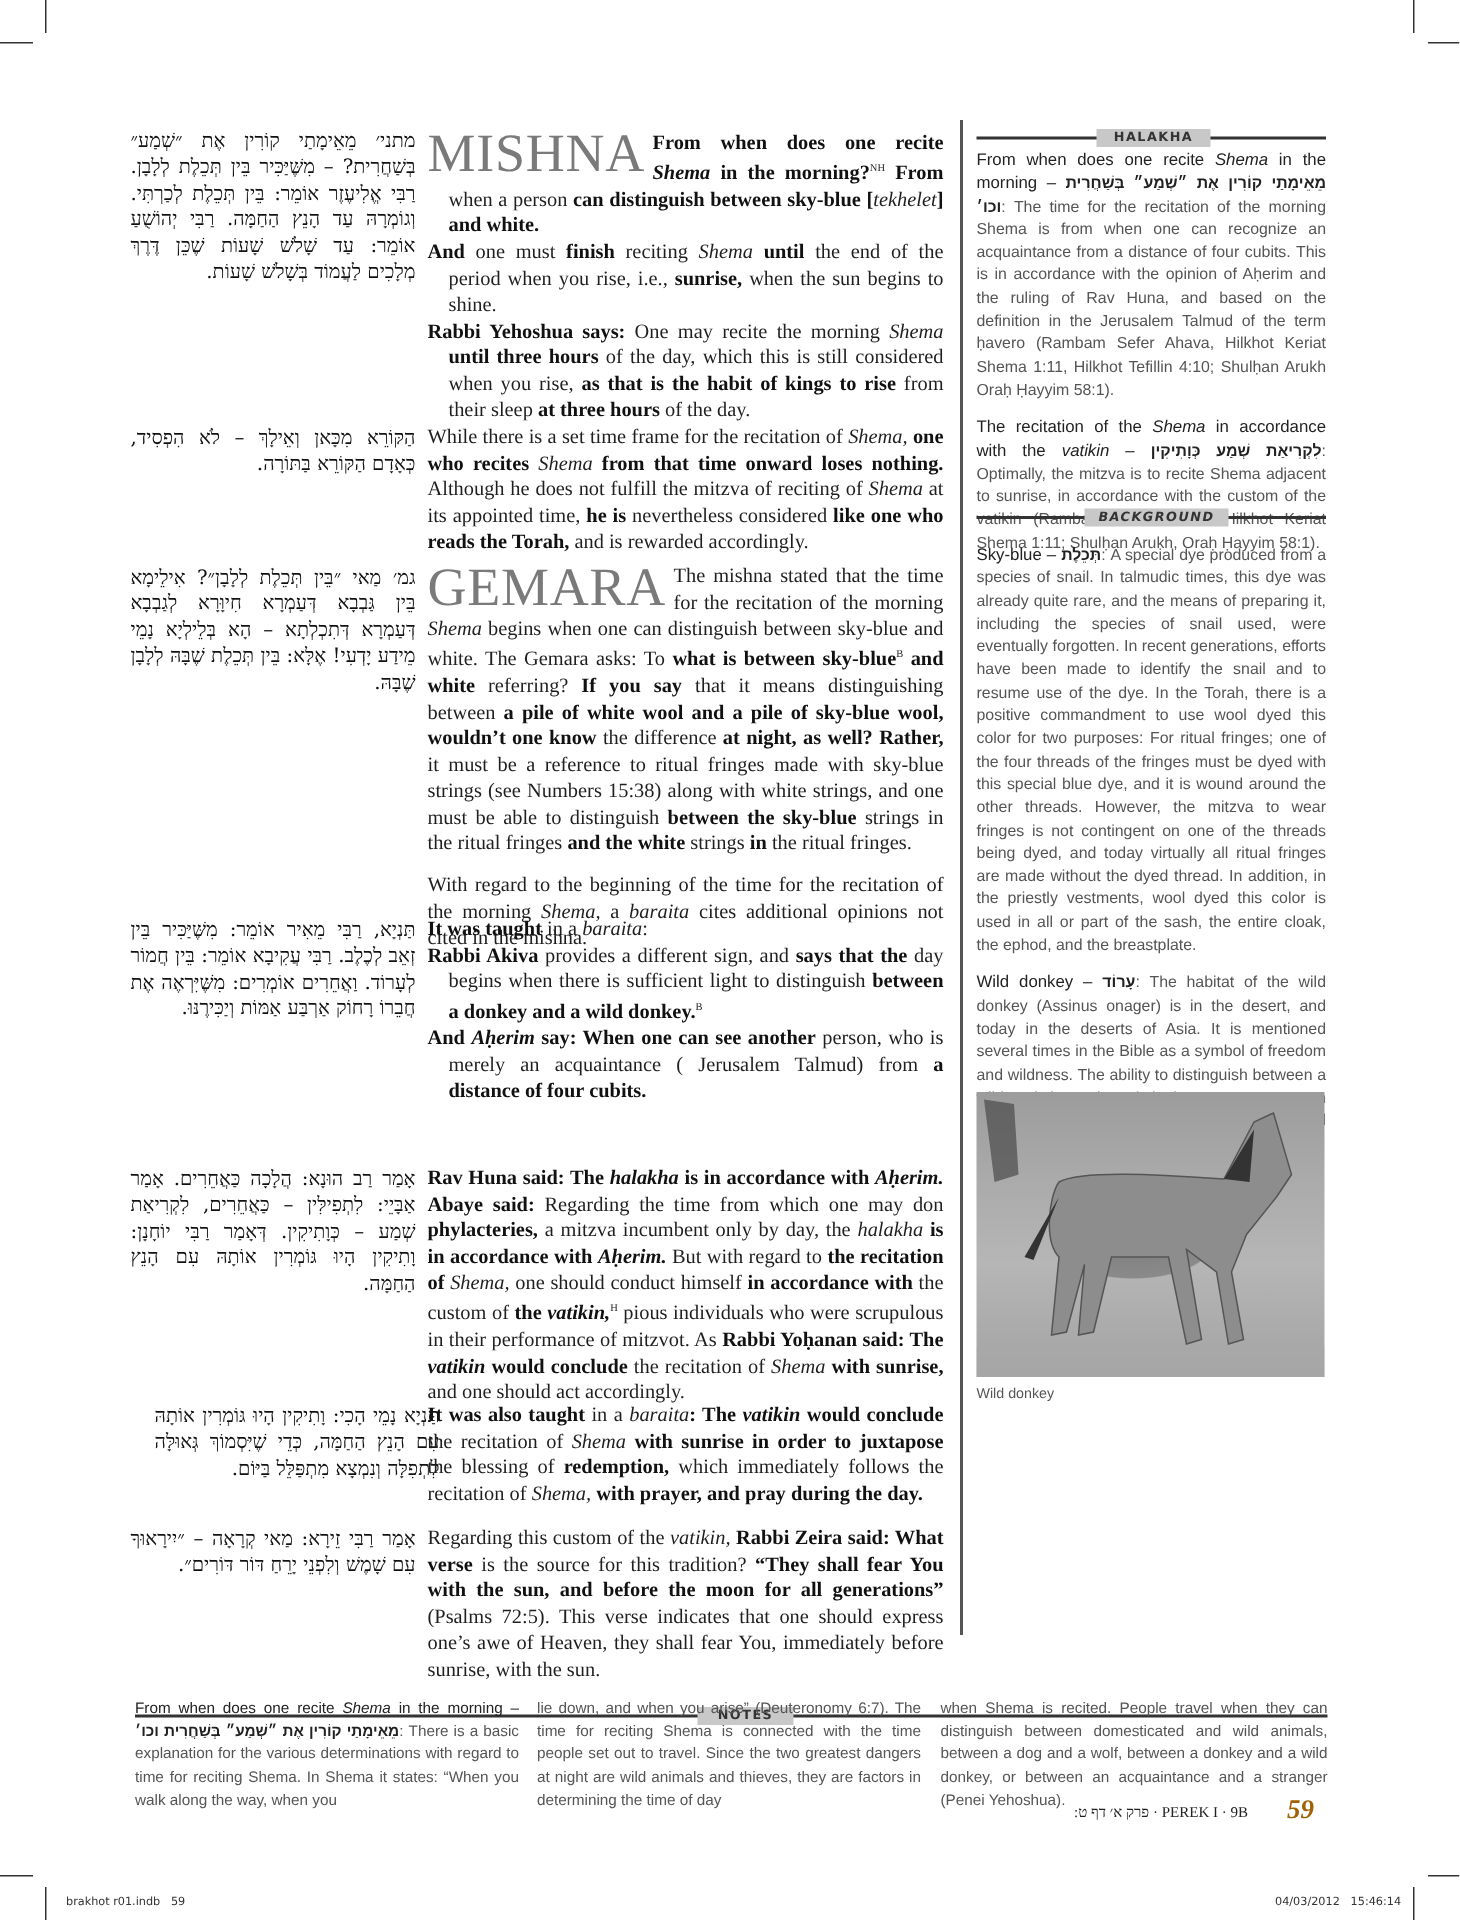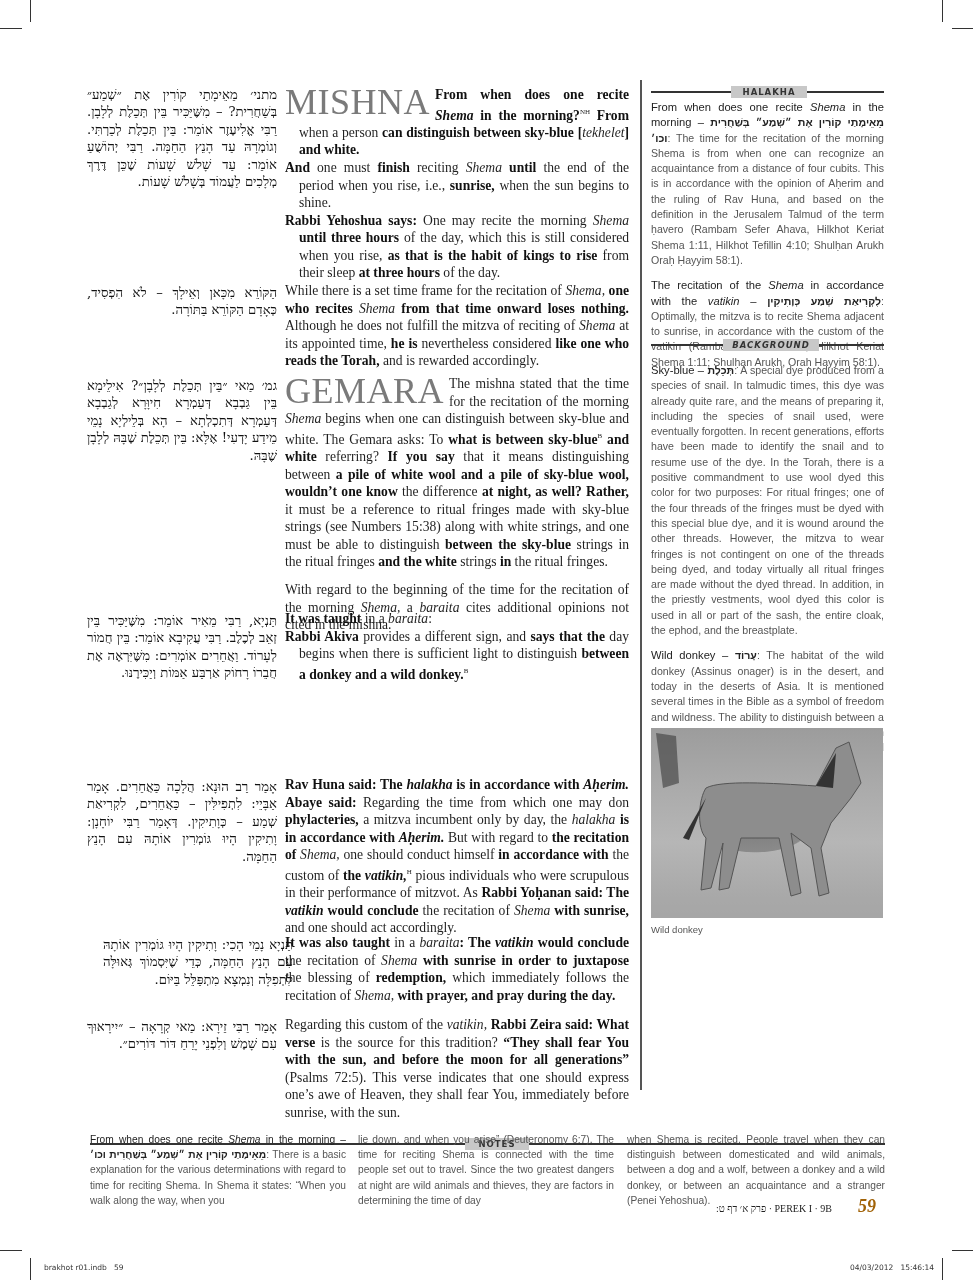--- a/index.html
+++ b/index.html
@@ -59,20 +59,21 @@
 <div class="abs heb" style="left:87px;top:377px;width:190px;">גמ׳ מַאי ״בֵּין תְּכֵלֶת לְלָבָן״? אִילֵימָא בֵּין גַּבְבָא דְּעַמְרָא חִיוָּרָא לְגַבְבָא דְּעַמְרָא דְּתִכְלְתָא – הָא בְּלֵילְיָא נָמֵי מֵידַע יָדְעִי! אֶלָּא: בֵּין תְּכֵלֶת שֶׁבָּהּ לְלָבָן שֶׁבָּהּ.</div>
 <div class="abs main" style="left:285px;top:375px;width:344px;">
   <p><span class="big">GEMARA</span><span>The mishna stated that the time for the recitation of the morning </span><i>Shema</i><span> begins when one can distinguish between sky-blue and white. The Gemara asks: To </span><b>what is between sky-blue</b><sup style="font-size:7px;">B</sup><b> and white</b><span> referring? </span><b>If you say</b><span> that it means distinguishing between </span><b>a pile of white wool and a pile of sky-blue wool, wouldn’t one know</b><span> the difference </span><b>at night, as well? Rather,</b><span> it must be a reference to ritual fringes made with sky-blue strings (see Numbers 15:38) along with white strings, and one must be able to distinguish </span><b>between the sky-blue</b><span> strings in the ritual fringes </span><b>and the white</b><span> strings </span><b>in</b><span> the ritual fringes.</span></p>
   <p style="margin-top:10px;"><span>With regard to the beginning of the time for the recitation of the morning </span><i>Shema,</i><span> a </span><i>baraita</i><span> cites additional opinions not cited in the mishna.</span></p>
 </div>
 
 <div class="abs heb" style="left:87px;top:612px;width:190px;">תַּנְיָא, רַבִּי מֵאִיר אוֹמֵר: מִשֶּׁיַּכִּיר בֵּין זְאֵב לְכֶלֶב. רַבִּי עֲקִיבָא אוֹמֵר: בֵּין חֲמוֹר לְעָרוֹד. וַאֲחֵרִים אוֹמְרִים: מִשֶּׁיִּרְאֶה אֶת חֲבֵרוֹ רָחוֹק אַרְבַּע אַמּוֹת וְיַכִּירֶנּוּ.</div>
 <div class="abs main" style="left:285px;top:610px;width:344px;">
   <p><b>It was taught</b><span> in a </span><i>baraita</i><span>:</span></p>
   <p class="hang"><b>Rabbi Akiva</b><span> provides a different sign, and </span><b>says that the</b><span> day begins when there is sufficient light to distinguish </span><b>between a donkey and a wild donkey.</b><sup style="font-size:7px;">B</sup></p>
+  <p class="hang"><b>And </b><b><i>Aḥerim</i></b><b> say: When one can see another</b><span> person, who is merely an acquaintance ( Jerusalem Talmud) from </span><b>a distance of four cubits.</b></p>
 </div>
 
 <div class="abs heb" style="left:87px;top:778px;width:190px;">אָמַר רַב הוּנָא: הֲלָכָה כַּאֲחֵרִים. אָמַר אַבָּיֵי: לִתְפִילִּין – כַּאֲחֵרִים, לִקְרִיאַת שְׁמַע – כְּוָתִיקִין. דְּאָמַר רַבִּי יוֹחָנָן: וָתִיקִין הָיוּ גּוֹמְרִין אוֹתָהּ עִם הָנֵץ הַחַמָּה.</div>
 <div class="abs main" style="left:285px;top:776px;width:344px;">
   <p><b>Rav Huna said: The </b><b><i>halakha</i></b><b> is in accordance with </b><b><i>Aḥerim.</i></b><b> Abaye said:</b><span> Regarding the time from which one may don </span><b>phylacteries,</b><span> a mitzva incumbent only by day, the </span><i>halakha</i><b> is in accordance with </b><b><i>Aḥerim.</i></b><span> But with regard to </span><b>the recitation of </b><i>Shema,</i><span> one should conduct himself </span><b>in accordance with</b><span> the custom of </span><b>the </b><b><i>vatikin,</i></b><sup style="font-size:7px;">H</sup><span> pious individuals who were scrupulous in their performance of mitzvot. As </span><b>Rabbi Yoḥanan said: The </b><b><i>vatikin</i></b><b> would conclude</b><span> the recitation of </span><i>Shema</i><b> with sunrise,</b><span> and one should act accordingly.</span></p>
 </div>
 
 <div class="abs heb" style="left:87px;top:936px;width:190px;margin-left:16px;">תַּנְיָא נָמֵי הָכִי: וָתִיקִין הָיוּ גּוֹמְרִין אוֹתָהּ עִם הָנֵץ הַחַמָּה, כְּדֵי שֶׁיִּסְמוֹךְ גְּאוּלָּה לִתְפִלָּה וְנִמְצָא מִתְפַּלֵּל בַּיּוֹם.</div>
 <div class="abs main" style="left:285px;top:934px;width:344px;">
   <p><b>It was also taught</b><span> in a </span><i>baraita</i><b>: The </b><b><i>vatikin</i></b><b> would conclude</b><span> the recitation of </span><i>Shema</i><b> with sunrise in order to juxtapose</b><span> the blessing of </span><b>redemption,</b><span> which immediately follows the recitation of </span><i>Shema,</i><b> with prayer, and pray during the day.</b></p>

